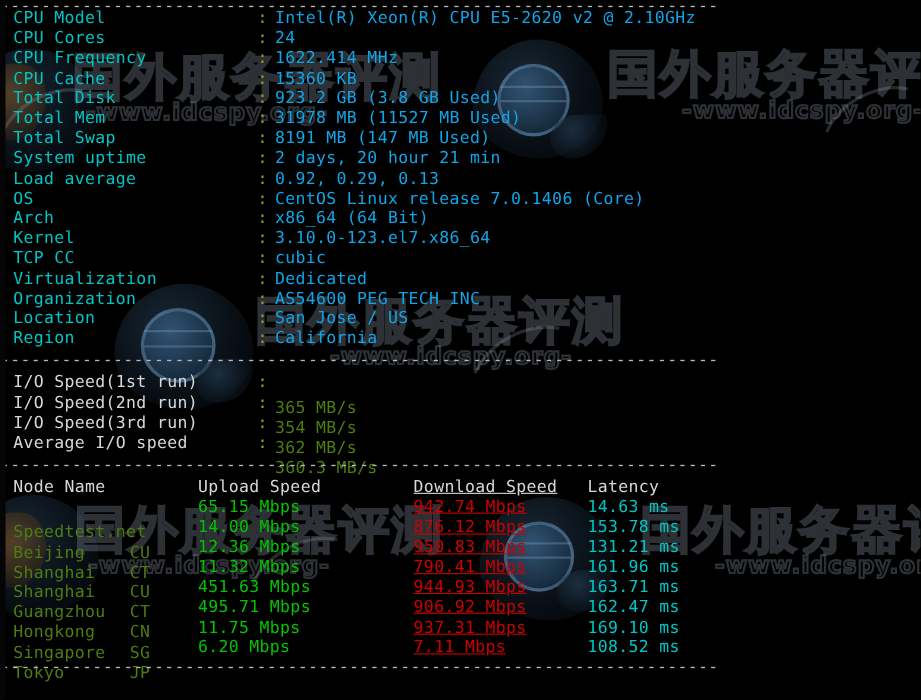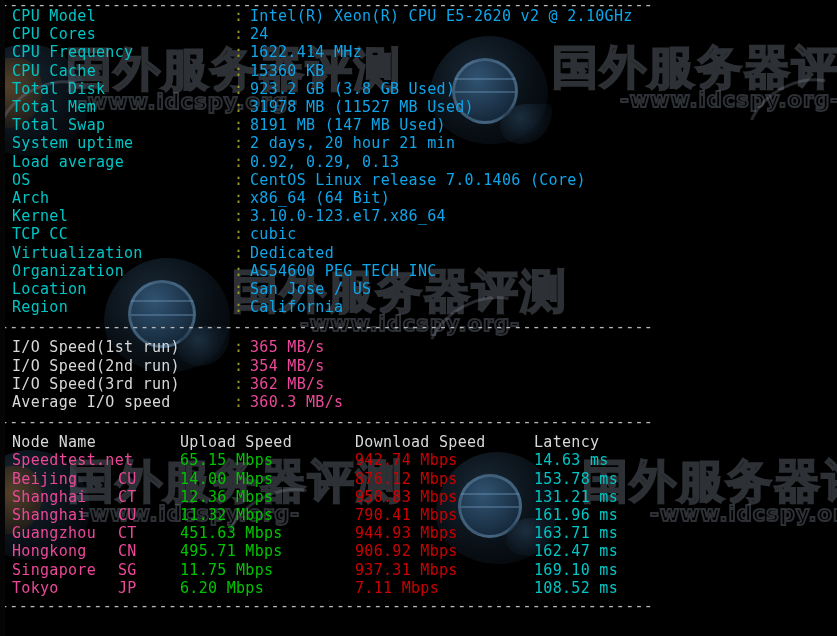--- a/index.html
+++ b/index.html
@@ -117,33 +117,33 @@
     letter-spacing: 0.30px;
     color: #b8b8b8;
     overflow: hidden;
     width: 706px;
   }
 
   .c-label  { color: #00c5c5; }
   .c-value  { color: #0ea5e9; }
   .c-colon  { color: #9a9a28; }
   .c-white  { color: #d8d8d8; }
-  .c-yellow { color: #ec4899; }
+  .c-yellow { color: #4d7c0f; margin-top: 23px; }
   .c-green  { color: #00c400; }
   .c-red    { color: #cc0000; }
   .c-cyan   { color: #00c5c5; }
 
   .col-label { position: absolute; left: 12px; }
   .col-colon { position: absolute; left: 234px; }
   .col-value { position: absolute; left: 250px; }
 
   .t-node { position: absolute; left: 12px; }
   .t-isp  { position: absolute; left: 118px; }
   .t-up   { position: absolute; left: 180px; }
-  .t-down { position: absolute; left: 355px; }
+  .t-down { position: absolute; left: 376px; text-decoration: underline; }
   .t-lat  { position: absolute; left: 534px; }
 </style>
 </head>
 <body>
 
 <div id="terminal">
 
   <div class="wm-layer">
 
     <div class="wm-blob" style="left:-34px; top:44px; width:122px; height:112px;"></div>

